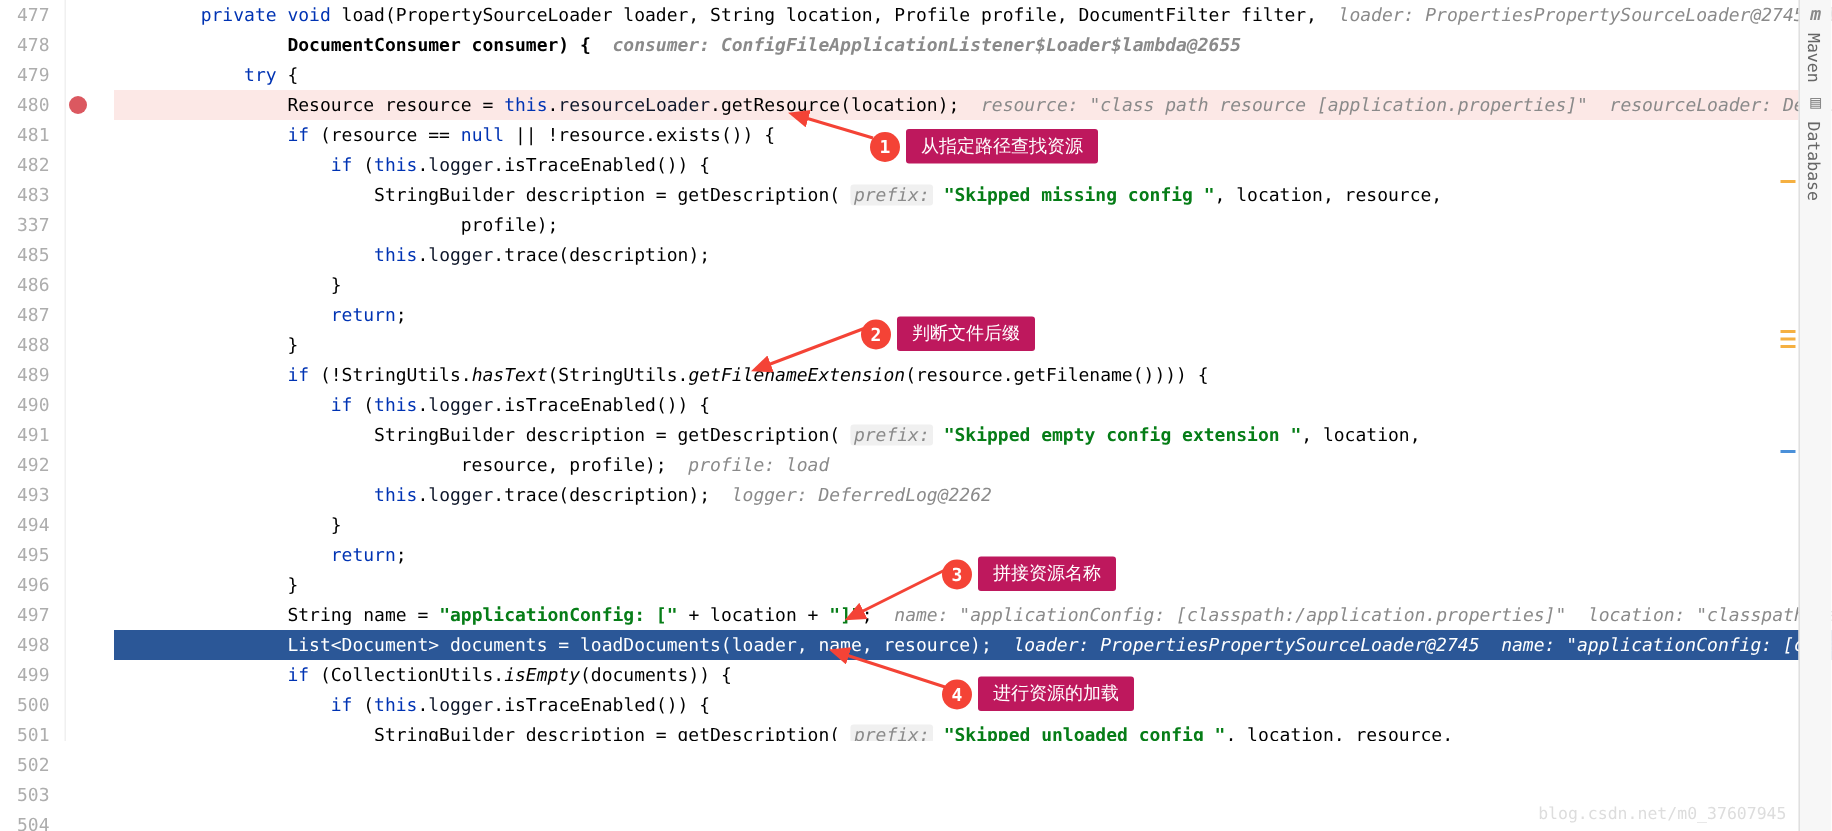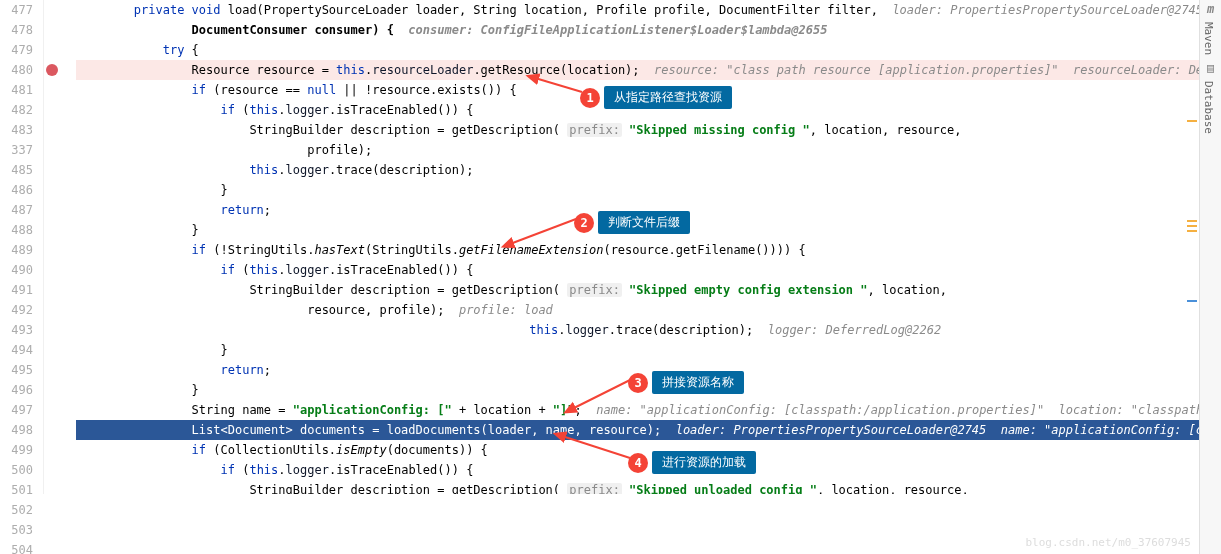--- a/index.html
+++ b/index.html
@@ -12,30 +12,30 @@
 .fold{width:14px;flex-shrink:0;position:relative;color:#ccc}
 .code{flex:1;position:relative;overflow:hidden;white-space:nowrap}
 .row{height:20px;line-height:20px;position:relative}
 .row.current-line{background:#2b5797;color:#fff}
 .row.current-line .kw,.row.current-line .str,.row.current-line .id,.row.current-line .hint{color:#fff!important}
 .row.hl-red{background:#fce8e6}
 .kw{color:#0033b3;font-weight:normal}
 .str{color:#067d17;font-weight:bold}
 .id{color:#0f172a}
 .hint{color:#8a8a8a;font-style:italic}
-.hintbox{color:#8a8a8a;background:#f0f0f0;padding:0 2px;border-radius:2px}
+.hintbox{color:#8a8a8a;font-style:italic;background:#f0f0f0;padding:0 2px;border-radius:2px}
 .m{font-style:italic}
 .sidebar-r{width:22px;position:absolute;right:0;top:0;bottom:0;background:#f7f7f7;border-left:1px solid #e0e0e0}
 .sidebar-r .txt{writing-mode:vertical-rl;color:#666;font-size:11px;padding:4px 2px}
 .sidebar-r .ic{text-align:center;padding:2px;color:#888}
 .minimap{position:absolute;right:24px;top:0;width:12px;height:100%}
 .minimap .mk{position:absolute;right:0;width:10px;height:2px}
 .callout{position:absolute;display:flex;align-items:center;z-index:10}
 .callout .num{width:20px;height:20px;border-radius:50%;background:#f44336;color:#fff;display:flex;align-items:center;justify-content:center;font-weight:bold;font-size:12px}
-.callout .lbl{background:#0369a1;color:#fff;padding:3px 10px;margin-left:4px;font-size:12px;border-radius:2px}
+.callout .lbl{background:#be185d;color:#fff;padding:3px 10px;margin-left:4px;font-size:12px;border-radius:2px}
 .arrow{position:absolute;z-index:9;pointer-events:none}
 .watermark{position:absolute;right:30px;bottom:5px;color:#ddd;font-size:11px;z-index:1}
 </style>
 </head>
 <body>
 
 <div class="editor">
   <div class="gutter" id="gutter">
       <div class="ln">477</div>
       <div class="ln">478</div>
@@ -80,21 +80,21 @@
       <div class="row" style="white-space: pre;">                        StringBuilder description = getDescription( <span class="hintbox">prefix:</span> <span class="str">"Skipped missing config "</span>, location, resource,</div>
       <div class="row" style="white-space: pre;">                                profile);</div>
       <div class="row" style="white-space: pre;">                        <span class="kw">this</span>.<span class="id">logger</span>.trace(description);</div>
       <div class="row" style="white-space: pre;">                    }</div>
       <div class="row" style="white-space: pre;">                    <span class="kw">return</span>;</div>
       <div class="row" style="white-space: pre;">                }</div>
       <div class="row" style="white-space: pre;">                <span class="kw">if</span> (!StringUtils.<span class="m">hasText</span>(StringUtils.<span class="m">getFilenameExtension</span>(resource.getFilename()))) {</div>
       <div class="row" style="white-space: pre;">                    <span class="kw">if</span> (<span class="kw">this</span>.<span class="id">logger</span>.isTraceEnabled()) {</div>
       <div class="row" style="white-space: pre;">                        StringBuilder description = getDescription( <span class="hintbox">prefix:</span> <span class="str">"Skipped empty config extension "</span>, location,</div>
       <div class="row" style="white-space: pre;">                                resource, profile);  <span class="hint">profile: load</span></div>
-      <div class="row" style="white-space: pre; text-align: center;">                        <span class="kw">this</span>.<span class="id">logger</span>.trace(description);  <span class="hint">logger: DeferredLog@2262</span></div>
+      <div class="row" style="white-space: pre;">                        <span class="kw">this</span>.<span class="id">logger</span>.trace(description);  <span class="hint">logger: DeferredLog@2262</span></div>
       <div class="row" style="white-space: pre;">                    }</div>
       <div class="row" style="white-space: pre;">                    <span class="kw">return</span>;</div>
       <div class="row" style="white-space: pre;">                }</div>
       <div class="row" style="white-space: pre;">                String name = <span class="str">"applicationConfig: ["</span> + location + <span class="str">"]"</span>;  <span class="hint">name: "applicationConfig: [classpath:/application.properties]"  location: "classpath:/ap</span></div>
       <div class="row current-line" style="white-space: pre;">                List&lt;Document&gt; documents = loadDocuments(loader, name, resource);  <span class="hint">loader: PropertiesPropertySourceLoader@2745  name: "applicationConfig: [class</span></div>
       <div class="row" style="white-space: pre;">                <span class="kw">if</span> (CollectionUtils.<span class="m">isEmpty</span>(documents)) {</div>
       <div class="row" style="white-space: pre;">                    <span class="kw">if</span> (<span class="kw">this</span>.<span class="id">logger</span>.isTraceEnabled()) {</div>
       <div class="row" style="white-space: pre;">                        StringBuilder description = getDescription( <span class="hintbox">prefix:</span> <span class="str">"Skipped unloaded config "</span>, location, resource,</div>
       <div class="row" style="white-space: pre;">                                profile);</div>
       <div class="row" style="white-space: pre;">                        <span class="kw">this</span>.<span class="id">logger</span>.trace(description);</div>

